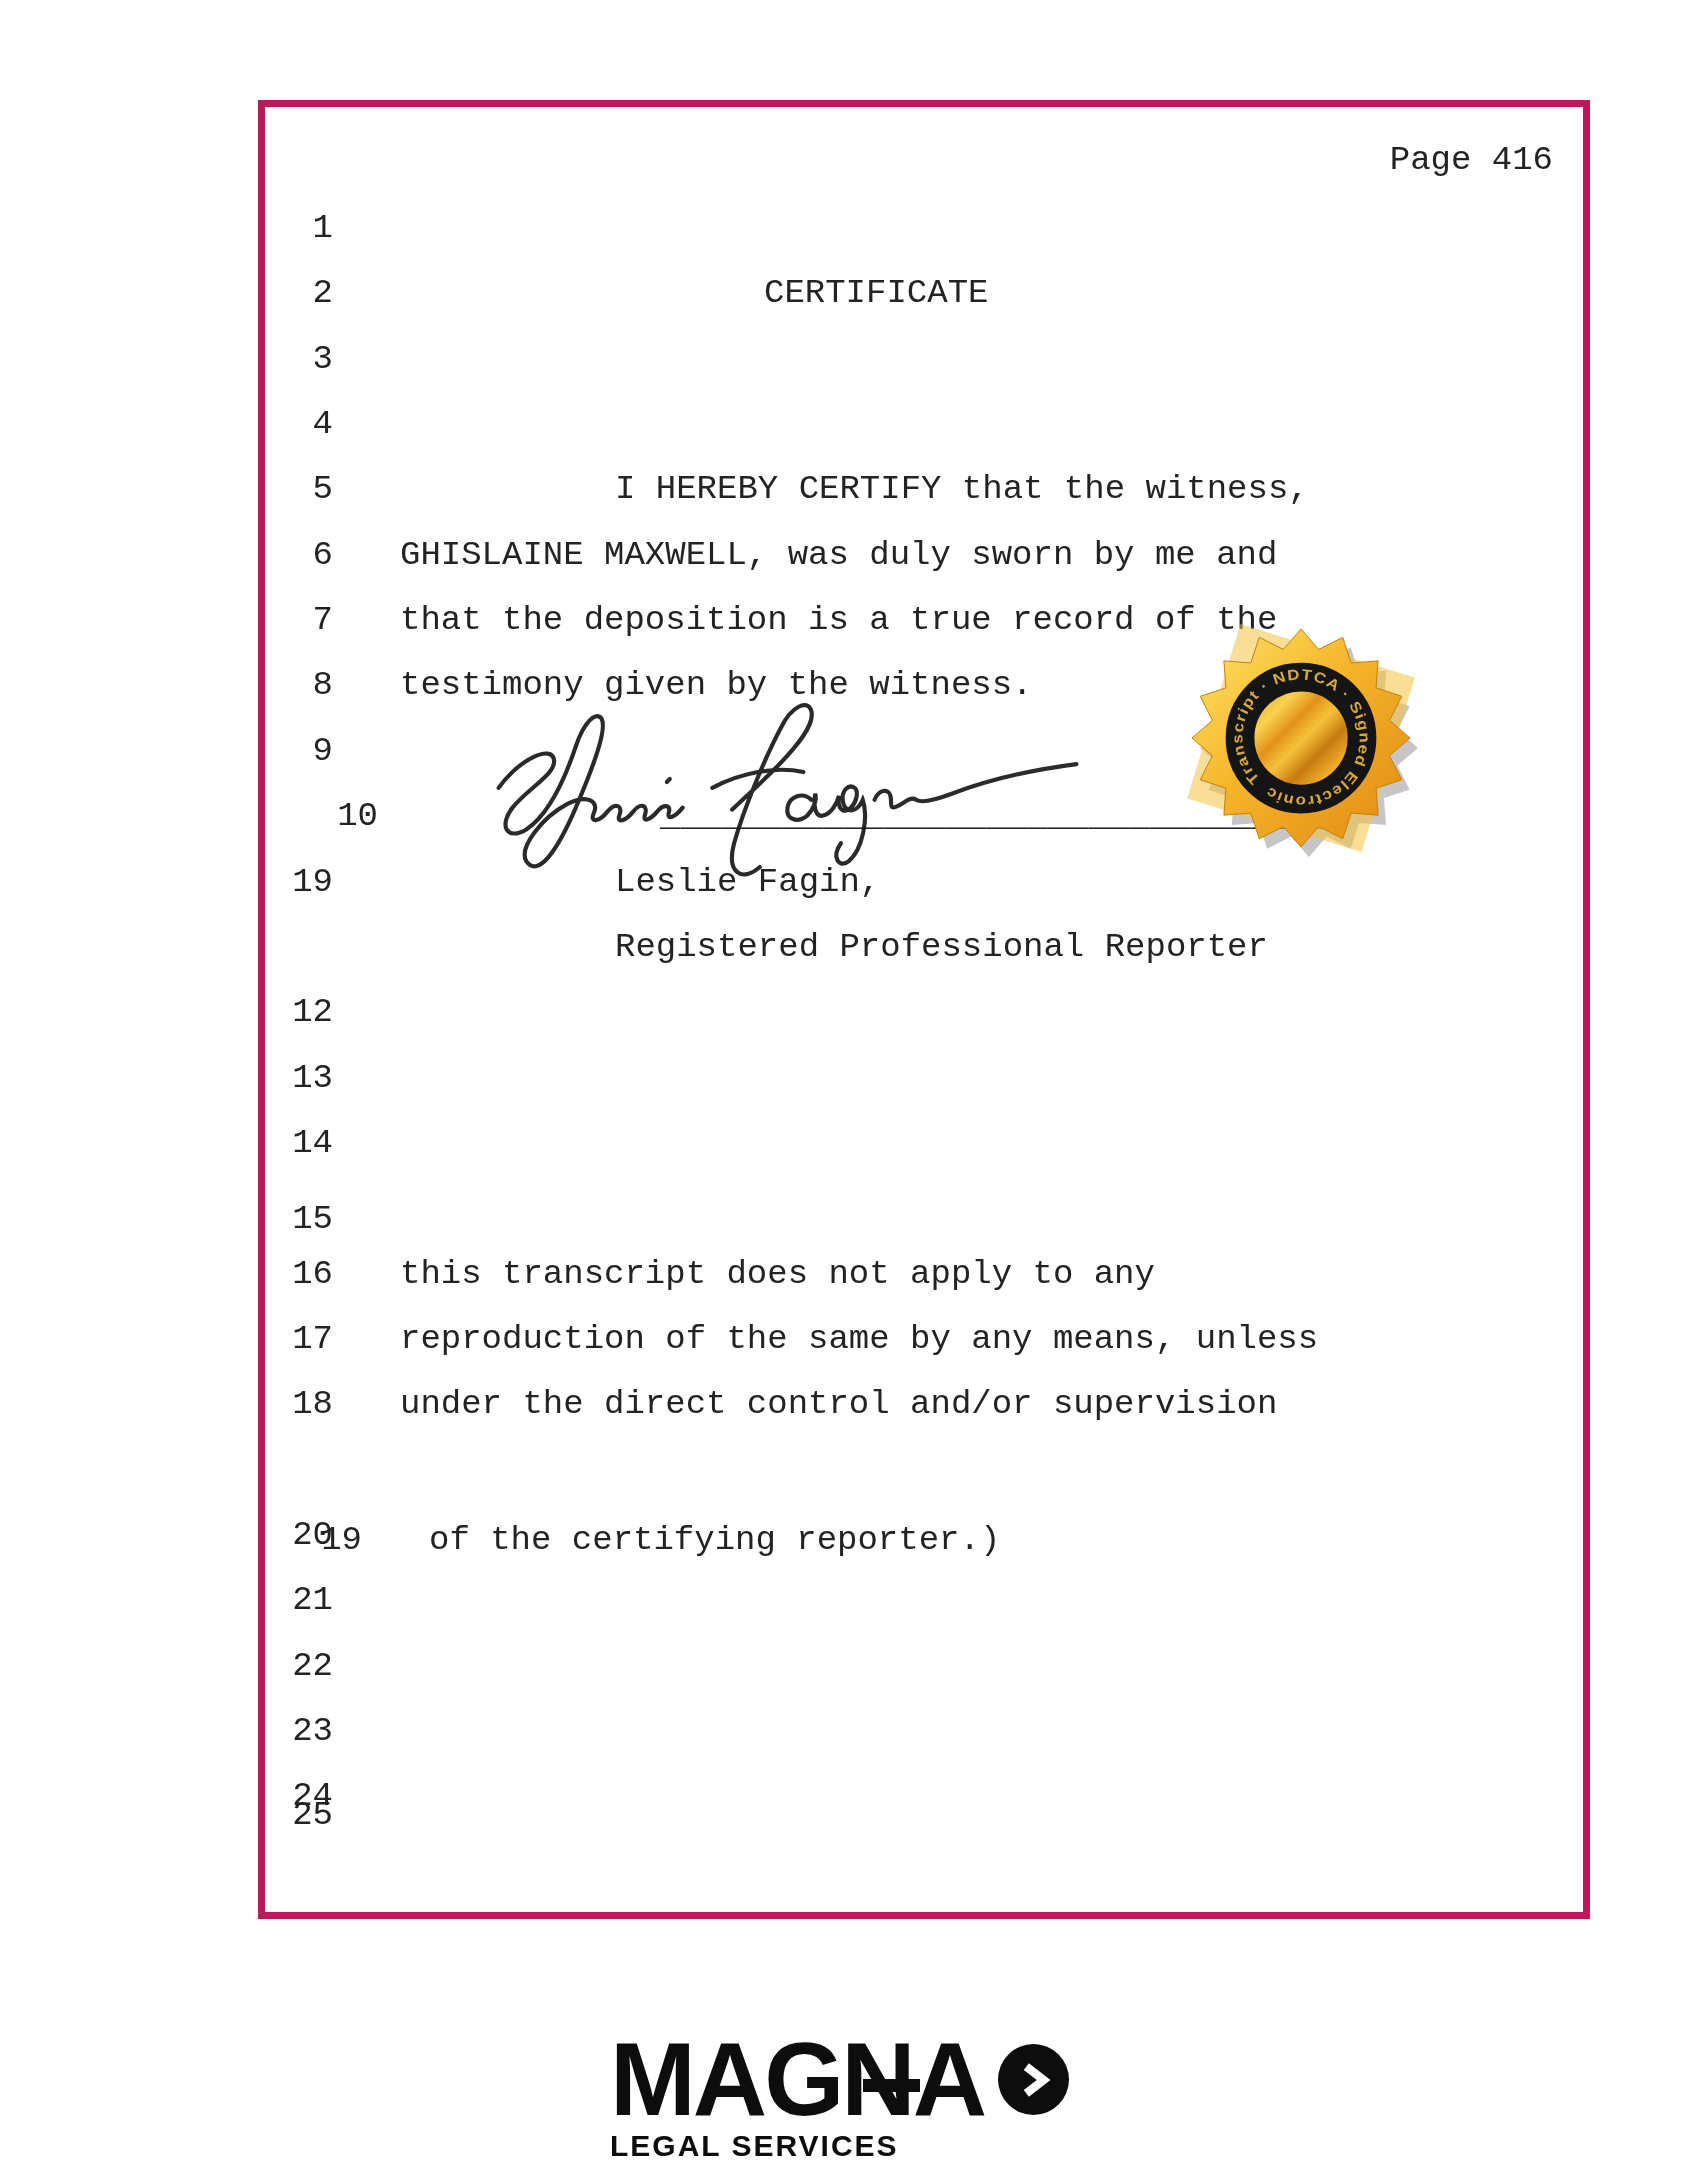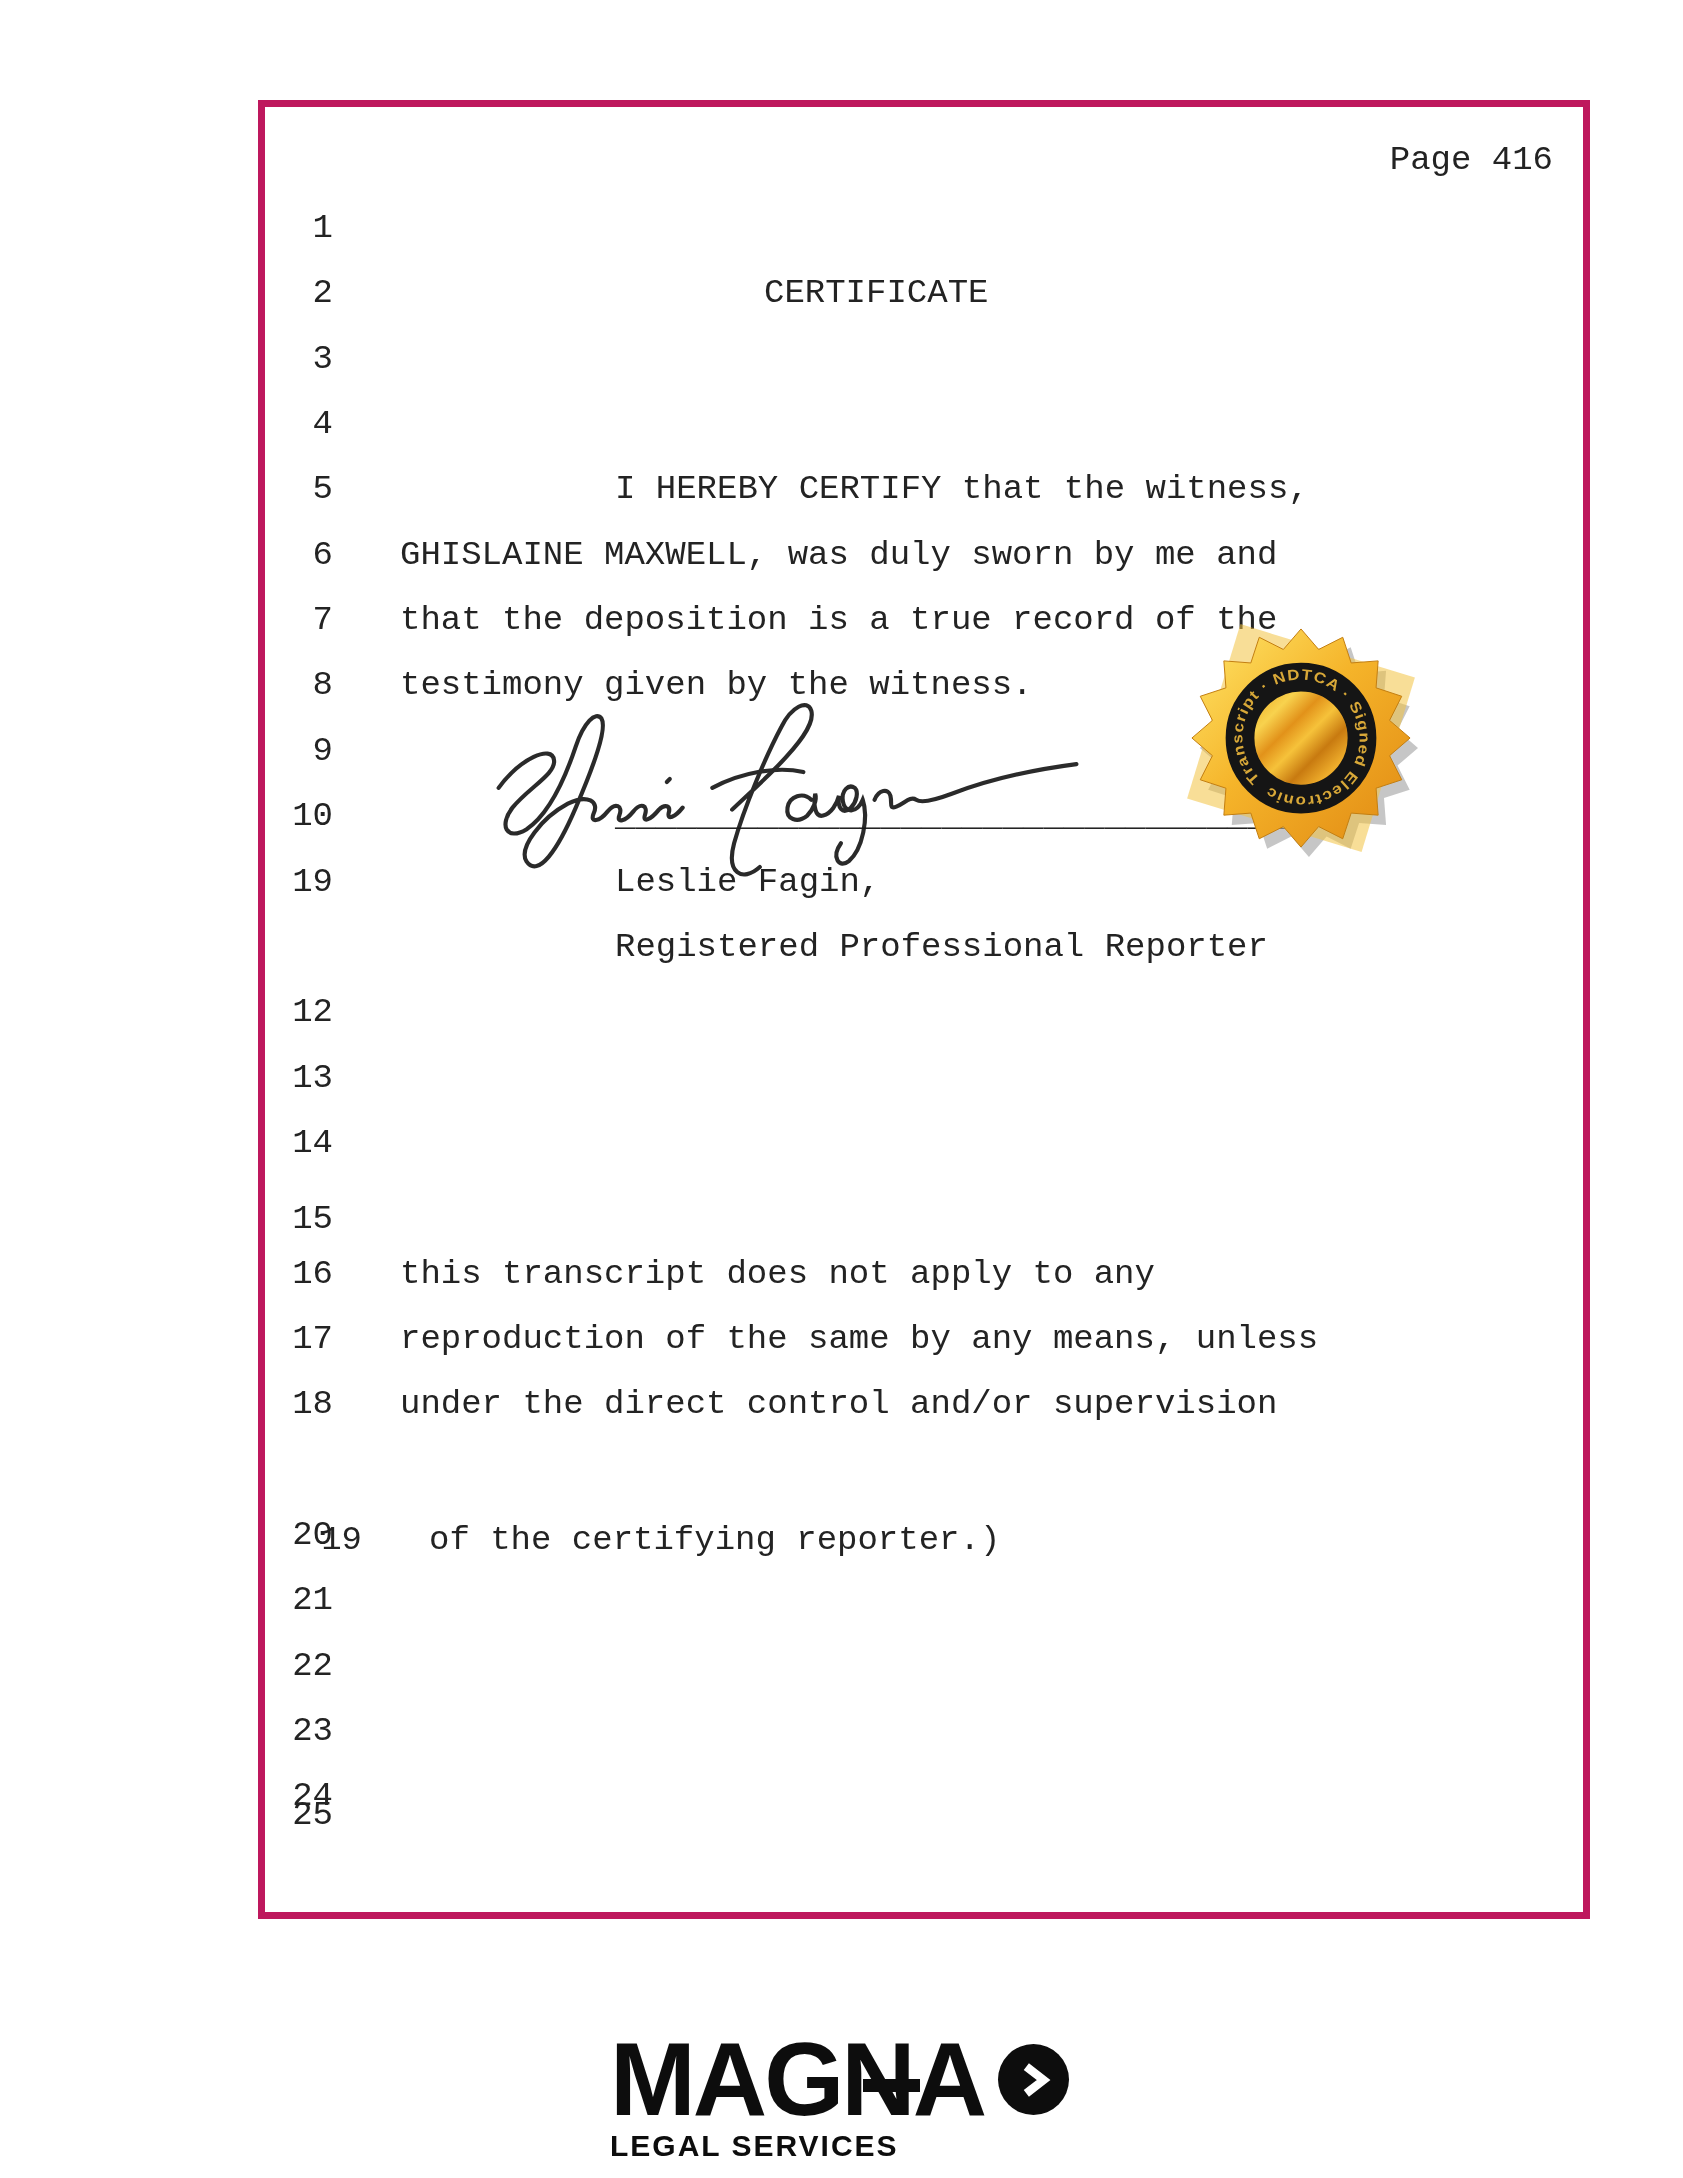--- a/index.html
+++ b/index.html
@@ -75,21 +75,21 @@
           <span class="t-text margin">that the deposition is a true record of the</span>
         </div>
         <div class="t-row" style="top: 546px;">
           <span class="t-num">8</span>
           <span class="t-text margin">testimony given by the witness.</span>
         </div>
         <div class="t-row" style="top: 612px;">
           <span class="t-num">9</span>
           <span class="t-text margin"></span>
         </div>
-        <div class="t-row" style="top: 677px;">
+        <div class="t-row" style="top: 677px; margin-left: 45px;">
           <span class="t-num">10</span>
           <span class="t-text indent">_________________________________</span>
         </div>
         <div class="t-row" style="top: 743px;">
           <span class="t-num">19</span>
           <span class="t-text indent">Leslie Fagin,</span>
         </div>
         <div class="t-row" style="top: 808px;">
           <span class="t-num"></span>
           <span class="t-text indent">Registered Professional Reporter</span>

